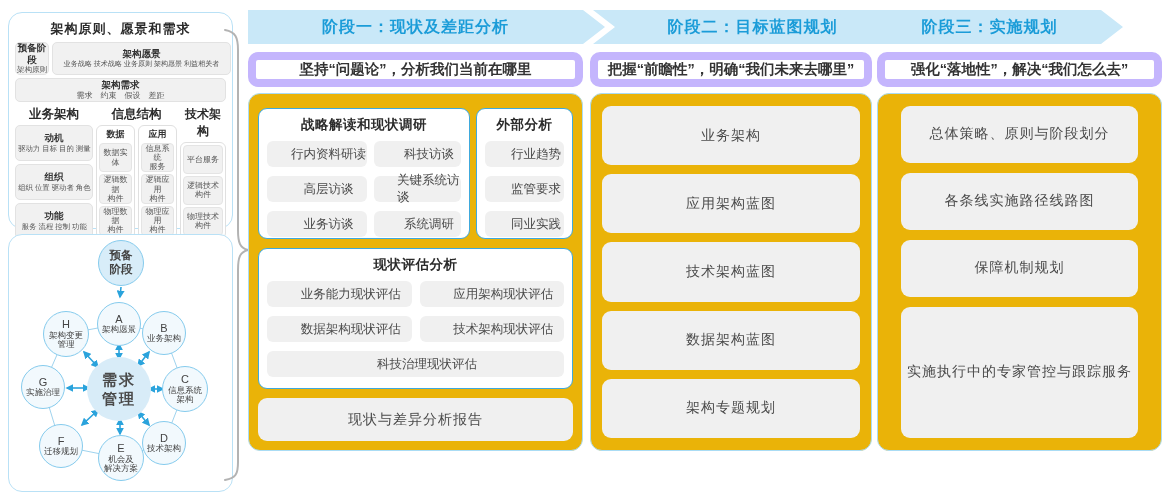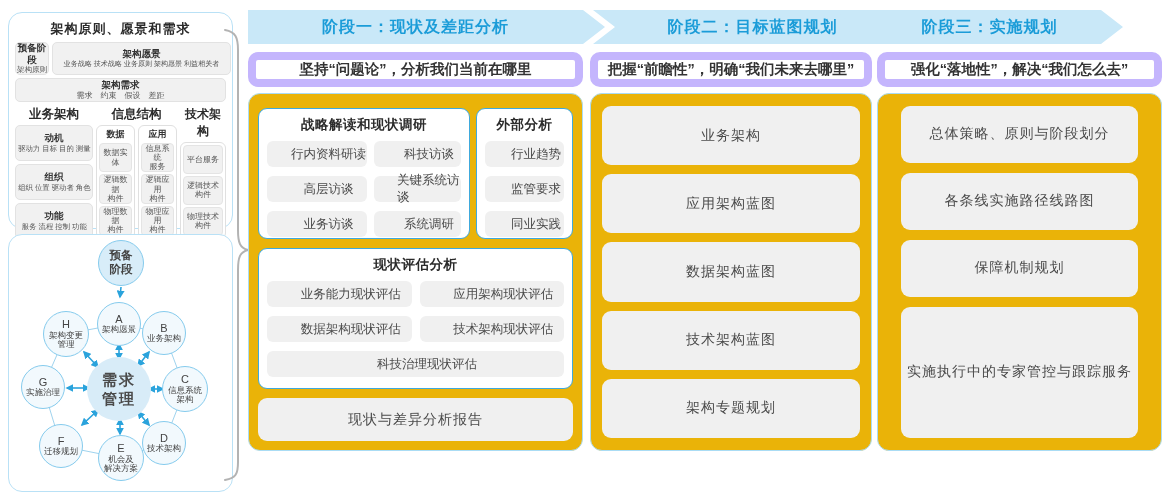--- a/index.html
+++ b/index.html
@@ -289,22 +289,22 @@
         <div class="pill">技术架构现状评估</div>
         <div class="pill span2">科技治理现状评估</div>
       </div>
     </div>
     <div class="p1-output">现状与差异分析报告</div>
   </div>
 
   <div id="p2-panel" class="content-panel">
     <div class="stage-box">业务架构</div>
     <div class="stage-box">应用架构蓝图</div>
+    <div class="stage-box">技术架构蓝图</div>
     <div class="stage-box">数据架构蓝图</div>
-    <div class="stage-box">技术架构蓝图</div>
     <div class="stage-box">架构专题规划</div>
   </div>
 
   <div id="p3-panel" class="content-panel">
     <div class="stage-box">总体策略、原则与阶段划分</div>
     <div class="stage-box">各条线实施路径线路图</div>
     <div class="stage-box">保障机制规划</div>
     <div class="stage-box tall">实施执行中的专家管控与跟踪服务</div>
   </div>
 

